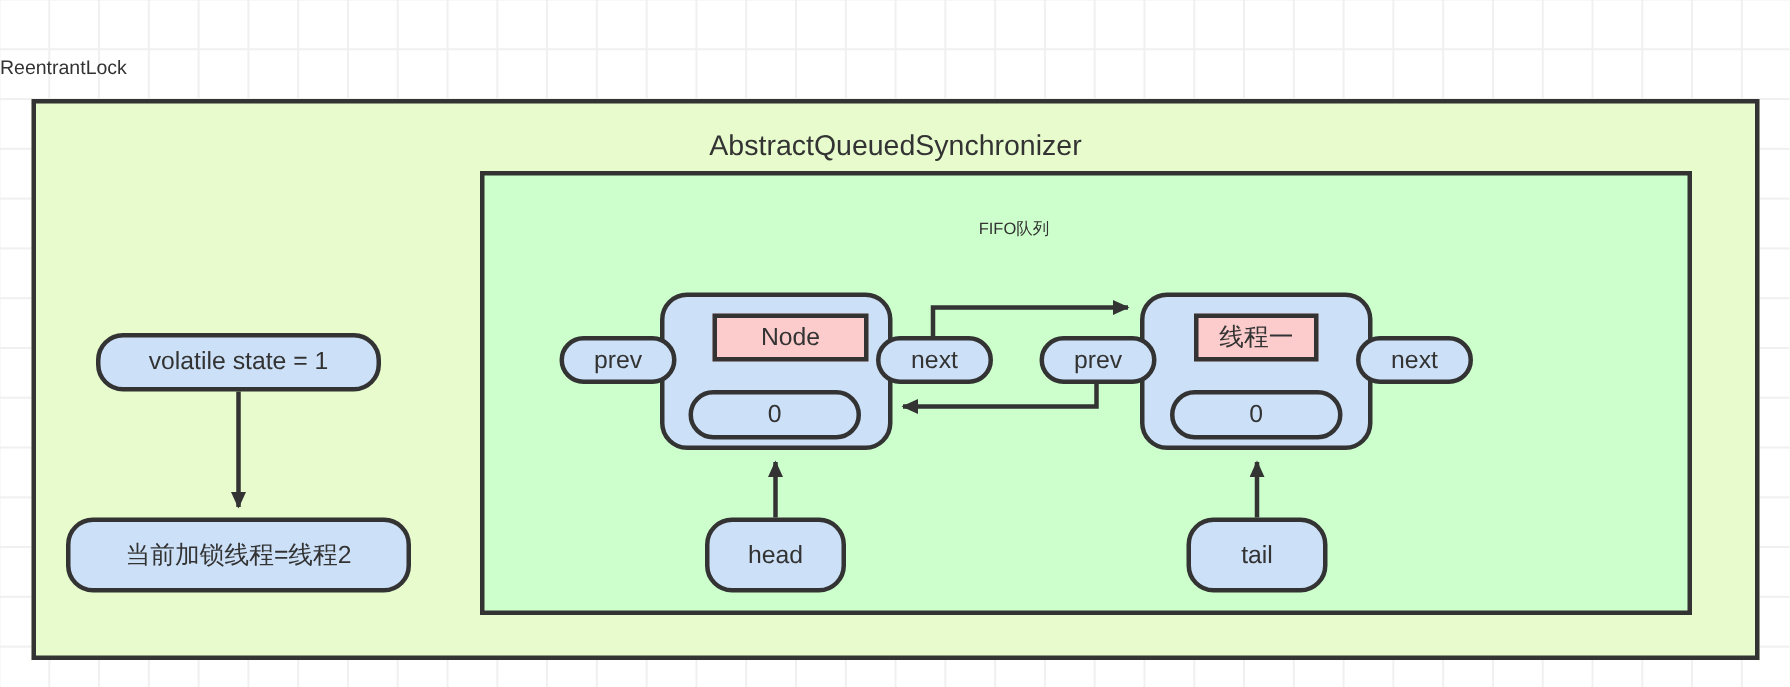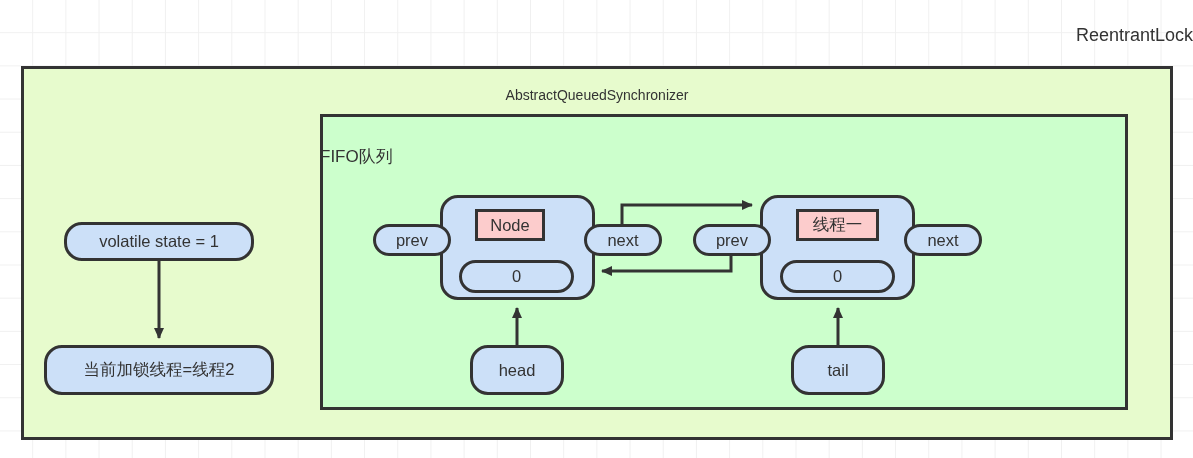--- a/index.html
+++ b/index.html
@@ -26,59 +26,60 @@
   }
   .lbl {
     position: absolute;
     color: #333333;
     white-space: nowrap;
     line-height: 1;
   }
   
   #title-reentrantlock {
     left: 0;
-    top: 26px;
+    top: 38px;
     width: 1193px;
-    text-align: right;
-    font-size: 18px;
+    text-align: left;
+    font-size: 13px;
   }
   
   #aqs-box {
     position: absolute;
     left: 21px;
     top: 66px;
     width: 1152px;
     height: 374px;
     background-color: #e7fbcd;
     border: 3px solid #333333;
     box-sizing: border-box;
   }
   #title-aqs {
     left: 21px;
     top: 88px;
     width: 1152px;
     text-align: center;
-    font-size: 14px;
+    font-size: 19px;
   }
   
   #fifo-box {
     position: absolute;
     left: 320px;
     top: 114px;
     width: 808px;
     height: 296px;
     background-color: #ccffcc;
     border: 3px solid #333333;
     box-sizing: border-box;
   }
   #title-fifo {
     left: 320px;
     top: 148px;
     width: 712px;
-    font-size: 17px;
+    text-align: center;
+    font-size: 11px;
   }
 
   
   .box {
     position: absolute;
     box-sizing: border-box;
     border: 3px solid #333333;
     display: flex;
     align-items: center;
     justify-content: center;
@@ -88,21 +89,21 @@
   }
   .blue { background-color: #cce0f8; border-radius: 18px; }
   .pink { background-color: #fccccc; }
 
   
   #box-state      { left: 64px;  top: 222px; width: 190px; height: 39px; }
   #box-curthread  { left: 44px;  top: 345px; width: 230px; height: 50px; }
 
   
   #node1-outer { left: 440px; top: 195px; width: 155px; height: 105px; }
-  #node1-label { left: 475px; top: 209px; width: 70px;  height: 32px; }
+  #node1-label { left: 475px; top: 209px; width: 104px;  height: 32px; }
   #node1-zero  { left: 459px; top: 260px; width: 115px; height: 33px; }
   #node1-prev  { left: 373px; top: 224px; width: 78px;  height: 32px; }
   #node1-next  { left: 584px; top: 224px; width: 78px;  height: 32px; }
 
   
   #node2-outer { left: 760px; top: 195px; width: 155px; height: 105px; }
   #node2-label { left: 796px; top: 209px; width: 83px;  height: 32px; text-align: center; }
   #node2-zero  { left: 780px; top: 260px; width: 115px; height: 33px; }
   #node2-prev  { left: 693px; top: 224px; width: 78px;  height: 32px; }
   #node2-next  { left: 904px; top: 224px; width: 78px;  height: 32px; }

